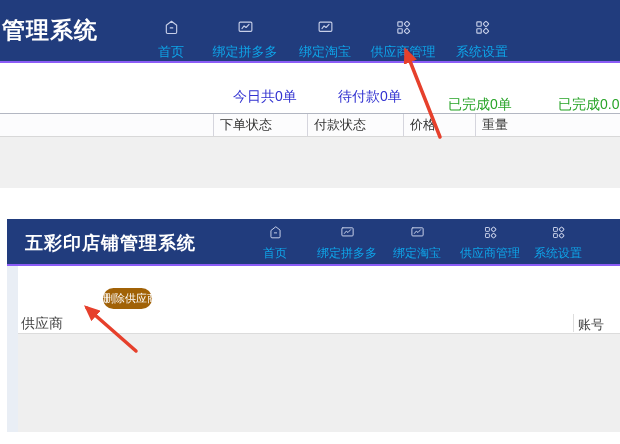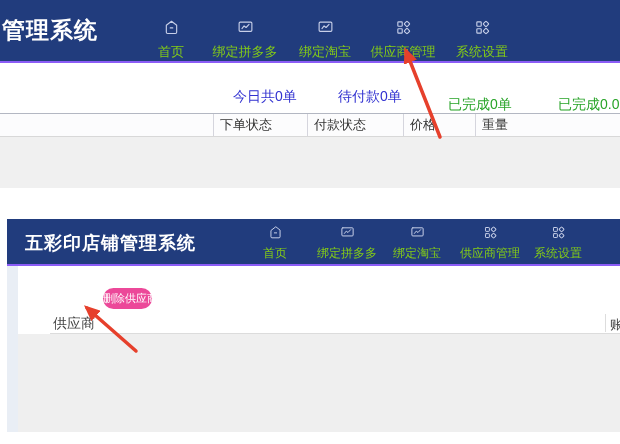--- a/index.html
+++ b/index.html
@@ -4,21 +4,21 @@
 <style>
   html,body{margin:0;padding:0;background:#fff;}
   .canvas{position:relative;width:620px;height:444px;background:#fff;overflow:hidden;
           font-family:"Liberation Sans",sans-serif;}
 
   
   .navbar{position:absolute;left:0;top:0;width:100%;background:#213c7d;
           border-bottom:2px solid #8b5cf6;box-sizing:border-box;}
   .nav-item{position:absolute;text-align:center;cursor:pointer;}
   .nav-item .ico svg{stroke:#c7cfe8;fill:none;stroke-width:1.6;stroke-linecap:round;stroke-linejoin:round;}
-  .nav-item .lbl{color:#84cc16;white-space:nowrap;}
+  .nav-item .lbl{color:#0ea5e9;white-space:nowrap;}
 
   
   .shot1{position:absolute;left:0;top:0;width:620px;height:190px;}
   .navbar1{height:63px;}
   .title1{position:absolute;left:2px;top:15px;font-size:23px;font-weight:bold;color:#fff;
           letter-spacing:1px;white-space:nowrap;}
   .navbar1 .nav-item{top:19px;width:90px;}
   .navbar1 .ico svg{width:17px;height:17px;}
   .navbar1 .lbl{font-size:13px;margin-top:3px;}
 
@@ -48,23 +48,23 @@
   .navbar2 .nav-item{top:6px;width:80px;}
   .navbar2 .ico svg{width:15px;height:15px;}
   .navbar2 .lbl{font-size:12px;margin-top:1px;}
 
   .page2{position:absolute;left:0;top:47px;right:0;bottom:0;background:#e9eef5;}
   .card2{position:absolute;left:11px;top:47px;right:0;bottom:0;background:#fff;}
   .btn{position:absolute;top:22px;height:21px;border:none;border-radius:11px;color:#fff;
        font-size:11px;line-height:21px;text-align:center;padding:0;cursor:pointer;
        font-family:"Liberation Sans",sans-serif;white-space:nowrap;}
   .btn-auth{left:14px;width:61px;background:#377fd0;}
-  .btn-del{left:85px;width:49px;background:#ec4899;}
+  .btn-del{left:85px;width:49px;background:#a16207;}
   .thead2{position:absolute;left:0;top:47px;right:0;height:20px;border-bottom:1px solid #dcdcdc;
-          color:#444;margin-left:32px;}
+          color:#444;}
   .th-supplier{position:absolute;left:3px;top:2px;font-size:14px;}
   .th-divider{position:absolute;left:555px;top:1px;bottom:1px;width:1px;background:#ddd;}
   .th-account{position:absolute;left:560px;top:3px;font-size:13px;}
   .tbody2{position:absolute;left:0;top:68px;right:0;bottom:0;background:#efefef;}
 
   
   .arrow{position:absolute;pointer-events:none;}
   .arrow line{stroke:#e6402c;stroke-width:3.5;stroke-linecap:round;}
   .arrow polygon,.arrow marker path{fill:#e6402c;}
 </style>

